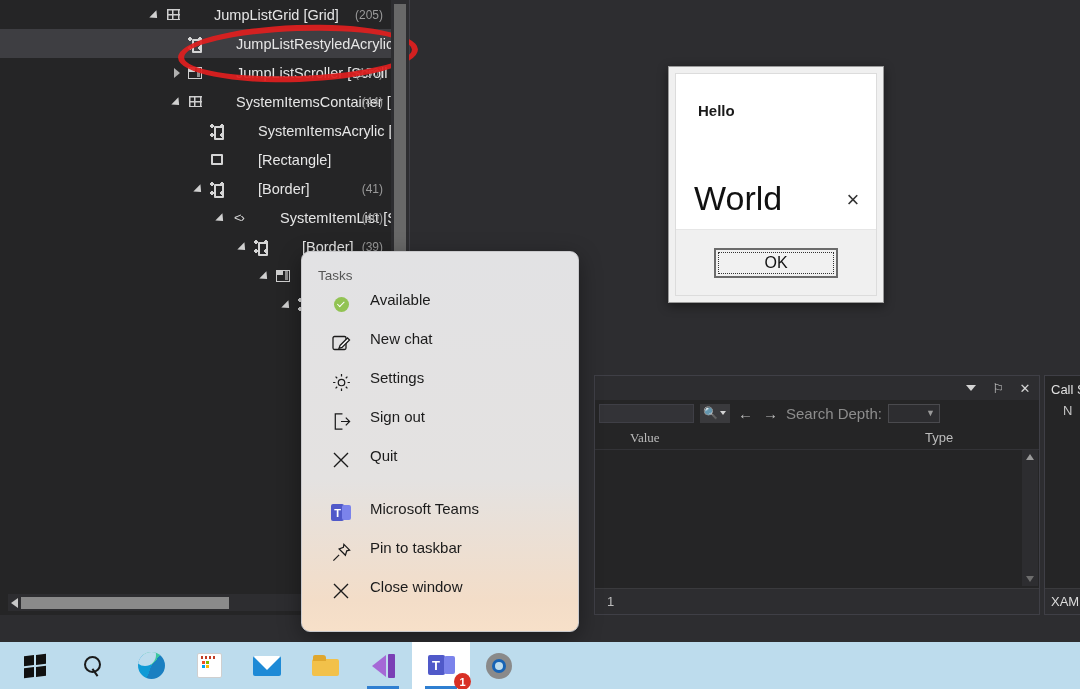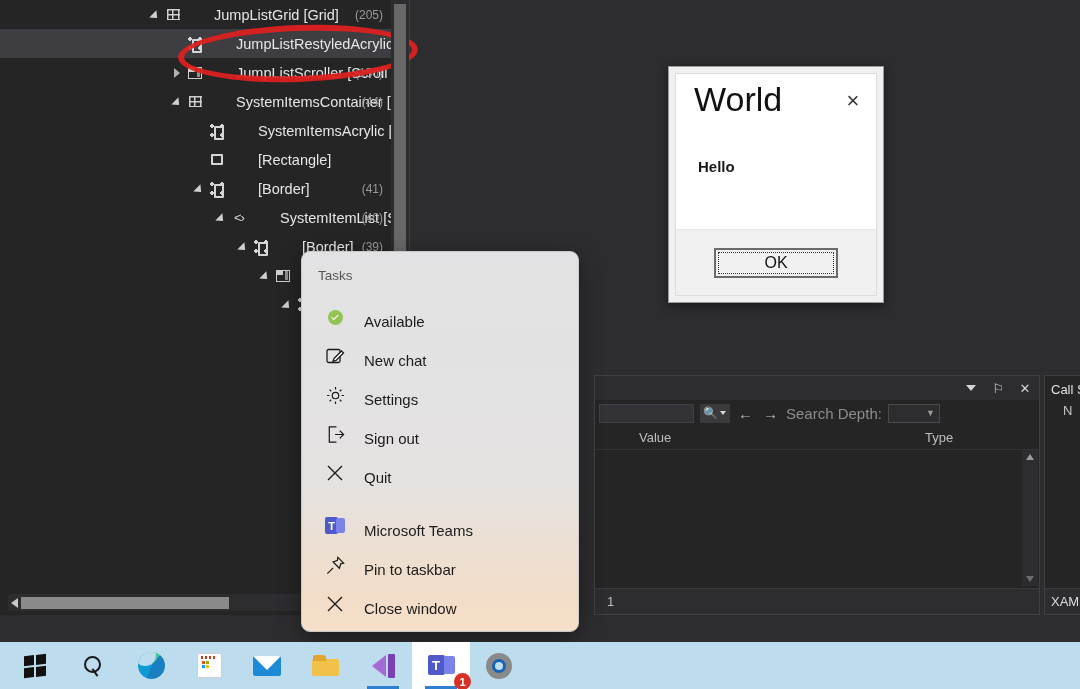--- a/index.html
+++ b/index.html
@@ -214,22 +214,22 @@
     box-shadow: 0 6px 22px rgba(0,0,0,.38);
     padding-top: 10px;
     overflow: hidden;
   }
   #jumplist-header {
     font-size: 13.5px; color: #555;
     padding: 6px 15px 8px 16px;
   }
   .jl-item {
     height: 39px;
-    display: flex; align-items: flex-end;
-    padding-left: 20px;
+    display: flex; align-items: flex-start;
+    padding-left: 26px;
     color: #1b1b1b;
     font-size: 15px;
   }
   .jl-icon {
     width: 26px; height: 26px; flex: 0 0 26px;
     margin-right: 16px;
     display: flex; align-items: center; justify-content: center;
   }
   .jl-sep { height: 14px; }
   .jl-label { white-space: nowrap; }
@@ -305,21 +305,21 @@
   #props-depth-combo {
     width: 52px; height: 19px; background: #2d2d30; border: 1px solid #4a4a4e;
     display: flex; align-items: center; justify-content: flex-end;
     padding-right: 4px; color: #9a9a9a; font-size: 9px;
   }
   #props-grid-header {
     height: 24px; display: flex; align-items: center;
     color: #bdbdbd; font-size: 13px;
     border-bottom: 1px solid #333337;
   }
-  #col-value { position: absolute; left: 44px; }
+  #col-value { position: absolute; left: 35px; font-family: Liberation Serif, serif; }
   #col-type  { position: absolute; left: 330px; }
   #props-grid-body {
     position: absolute; left: 1px; right: 17px; top: 98px; bottom: 28px;
     background: #252526;
   }
   #props-vscroll {
     position: absolute; right: 1px; top: 74px; bottom: 28px; width: 16px;
     background: #2d2d30;
   }
   #props-vthumb-up, #props-vthumb-dn {
@@ -632,26 +632,26 @@
       <div id="vtree-vthumb"></div>
     </div>
     <div id="vtree-hscroll">
       <div id="vtree-hleft"></div>
       <div id="vtree-hthumb"></div>
     </div>
   </div>
 
   <div id="dialog">
     <div id="dialog-inner">
+      <div id="dlg-body">
+        <span id="dlg-message">Hello</span>
+      </div>
       <div id="dlg-titlebar">
         <span id="dlg-title">World</span>
         <span id="dlg-close">×</span>
-      </div>
-      <div id="dlg-body">
-        <span id="dlg-message">Hello</span>
       </div>
       <div id="dlg-footer">
         <div id="dlg-ok">
           <span id="dlg-ok-label">OK</span>
         </div>
       </div>
     </div>
   </div>
 
   <div id="props-panel">

